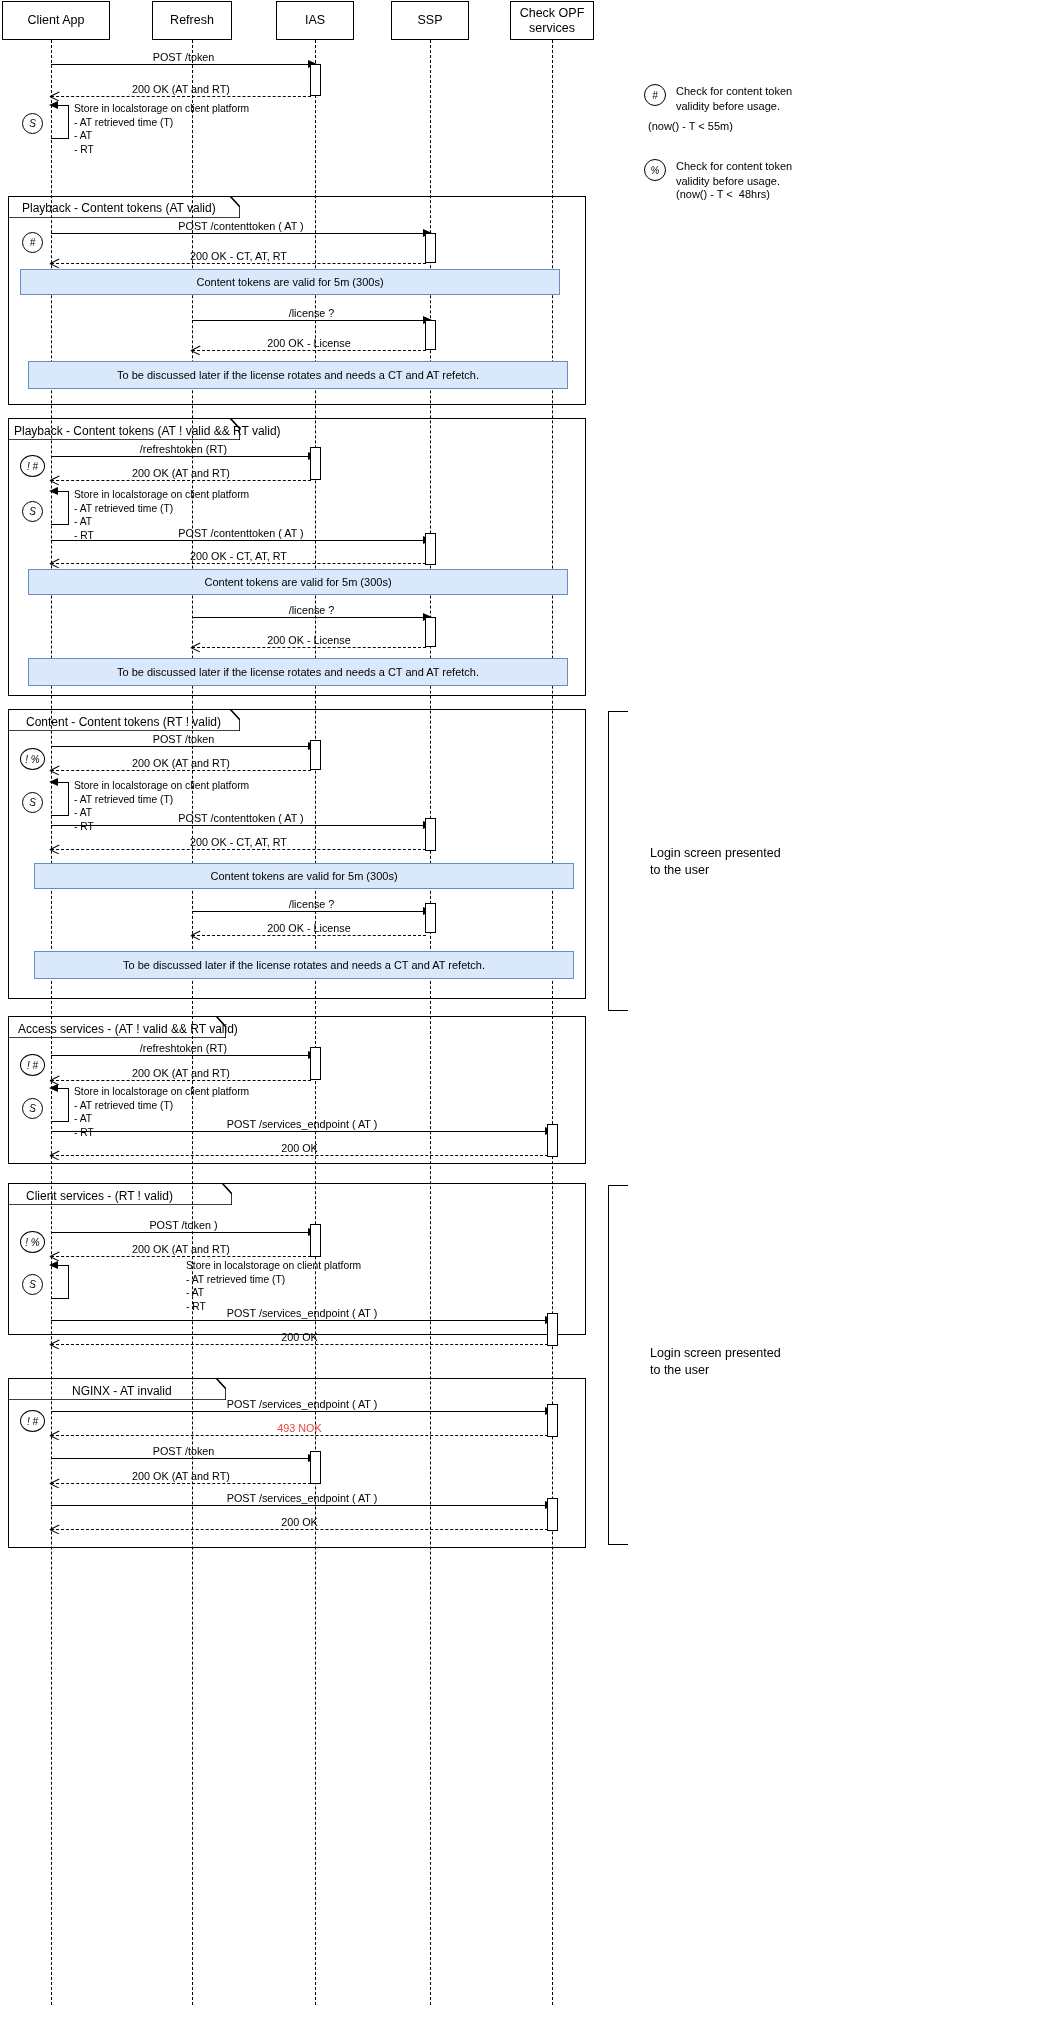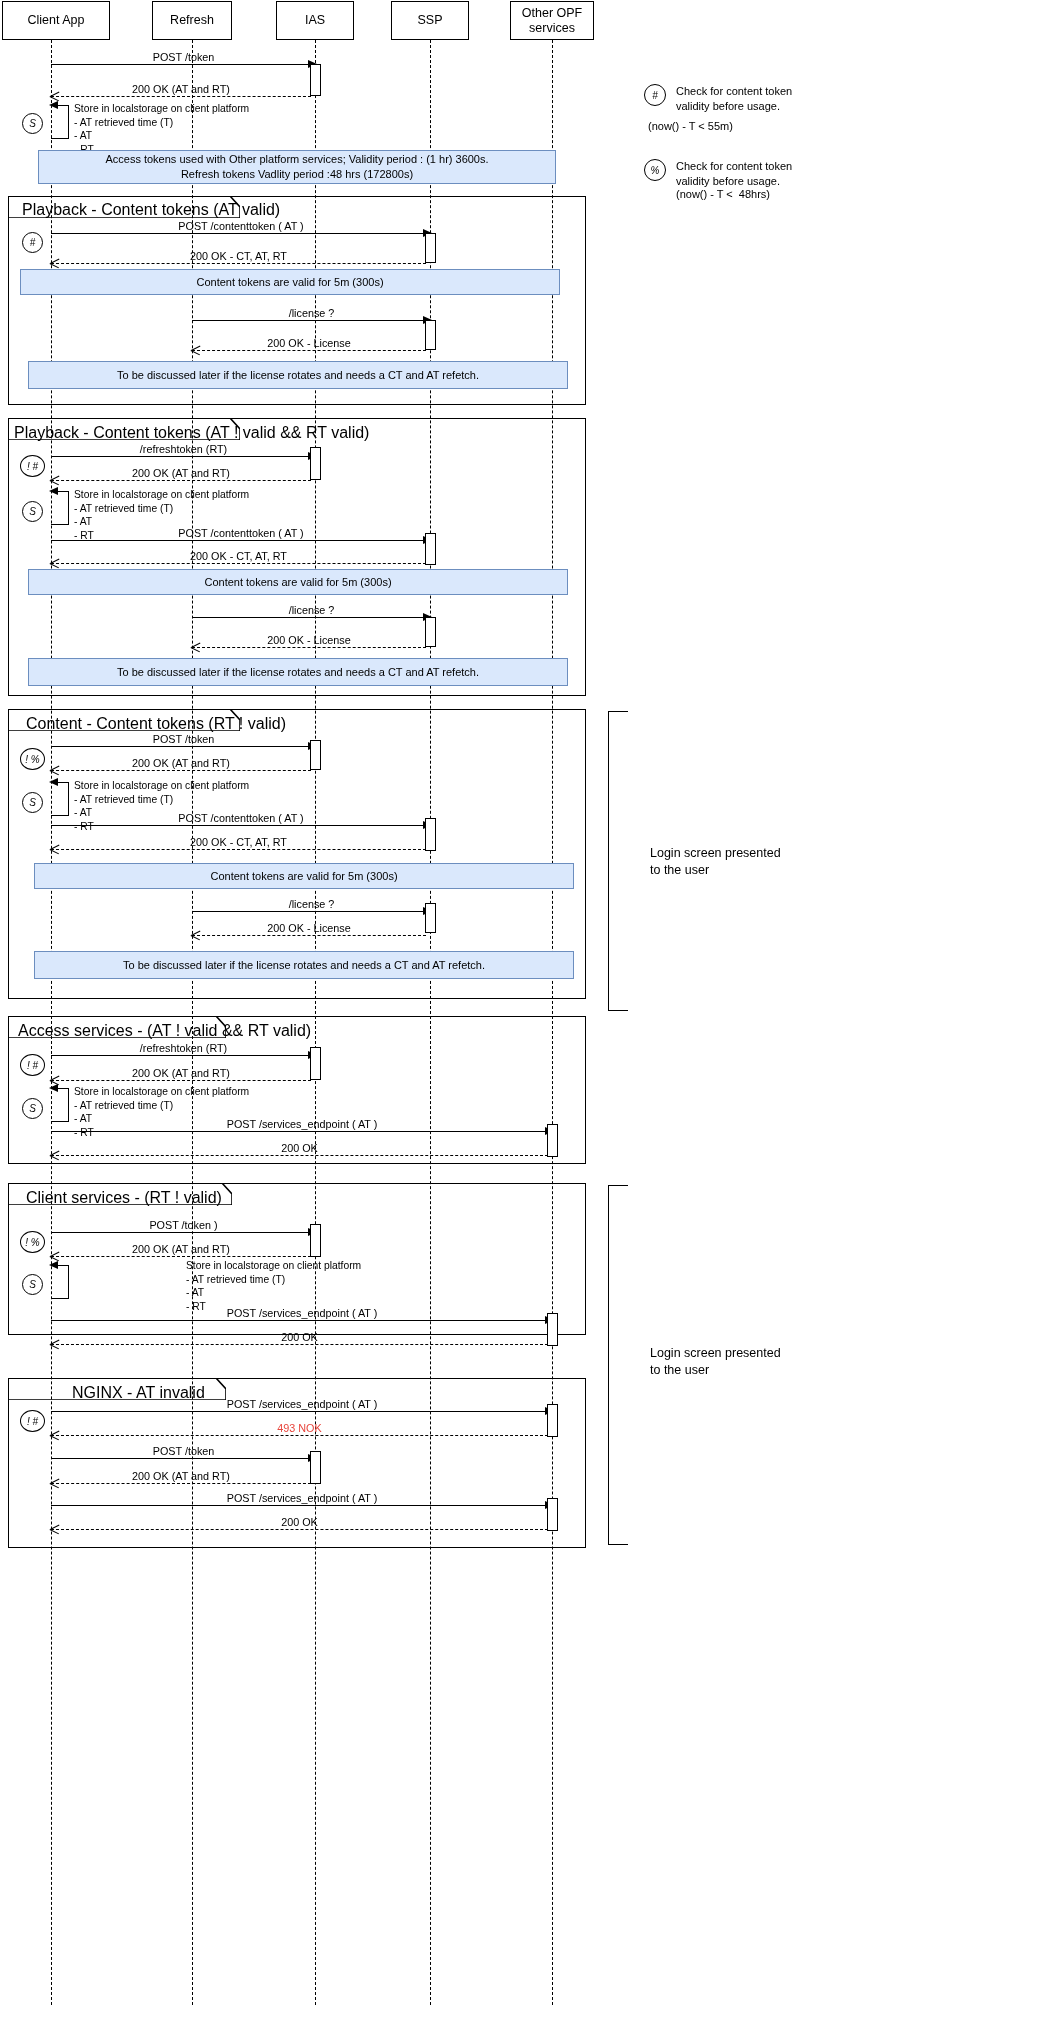--- a/index.html
+++ b/index.html
@@ -7,21 +7,21 @@
   #page{position:relative;width:1047px;height:2044px;overflow:hidden;background:#fff;}
 
   
   .lifeline-head{position:absolute;border:1.4px solid #000;background:#fff;
                  display:flex;align-items:center;justify-content:center;
                  font-size:12.5px;text-align:center;line-height:1.15;box-sizing:border-box;}
   .lifeline-line{position:absolute;width:0;border-left:1.4px dashed #000;}
 
   
   .frame{position:absolute;border:1.4px solid #000;box-sizing:border-box;background:transparent;}
-  .frame-label{position:absolute;font-size:16px;white-space:nowrap;}
+  .frame-label{position:absolute;font-size:12px;white-space:nowrap;}
   .frame-tab{position:absolute;box-sizing:border-box;}
 
   
   .msg{position:absolute;height:1px;}
   .msg .ln{position:absolute;left:0;top:0;width:100%;height:0;border-top:1.3px solid #000;}
   .msg.dashed .ln{border-top:1.3px dashed #000;}
   .msg .lbl{position:absolute;bottom:2px;width:100%;text-align:center;font-size:10.8px;white-space:nowrap;}
   .msg .lbl.red{color:#e8453c;}
   
   .arrow-r{position:absolute;right:-1px;top:-4.5px;width:0;height:0;
@@ -75,21 +75,21 @@
   <div class="lifeline-head" style="left:152px;top:1px;width:80px;height:39px;">
     <span>Refresh</span>
   </div>
   <div class="lifeline-head" style="left:276px;top:1px;width:78px;height:39px;">
     <span>IAS</span>
   </div>
   <div class="lifeline-head" style="left:391px;top:1px;width:78px;height:39px;">
     <span>SSP</span>
   </div>
   <div class="lifeline-head" style="left:510px;top:1px;width:84px;height:39px;white-space:pre;">
-    <span>Other OPF
+    <span>Check OPF
 services</span>
   </div>
 
   <div class="lifeline-line" style="left:51px;top:40px;height:1965px;"></div>
   <div class="lifeline-line" style="left:192px;top:40px;height:1965px;"></div>
   <div class="lifeline-line" style="left:315px;top:40px;height:1965px;"></div>
   <div class="lifeline-line" style="left:430px;top:40px;height:1965px;"></div>
   <div class="lifeline-line" style="left:552px;top:40px;height:1965px;"></div>
 
   <div class="marker" style="left:644px;top:84px;width:22px;height:22px;">
@@ -125,24 +125,20 @@
     <div class="top"></div>
       <div class="right"></div>
       <div class="bot"></div>
       <div class="head"></div>
   </div>
   <div class="selftext" style="left:74px;top:102px;">Store in localstorage on client platform
 - AT retrieved time (T)
 - AT
 - RT</div>
 
-  <div class="note" style="left:38px;top:150px;width:518px;height:34px;white-space:pre;">
-    <span>Access tokens used with Other platform services; Validity period : (1 hr) 3600s.
-Refresh tokens Vadlity period :48 hrs (172800s)</span>
-  </div>
 
   <div class="frame" style="left:8px;top:196px;width:578px;height:209px;"></div>
   <svg class="frame-tab" style="left:8px;top:196px;width:232px;height:22px;" viewBox="0 0 232 22" preserveAspectRatio="none">
     <path d="M0,0 L222,0 L232,11 L232,22 L0,22 Z" fill="none" stroke="#000" stroke-width="1.6"></path>
   </svg>
   <div class="frame-label" style="left:22px;top:201px;">Playback - Content tokens (AT valid)</div>
 
   <div class="marker" style="left:22px;top:232px;width:21px;height:21px;">
     <span>#</span>
   </div>

